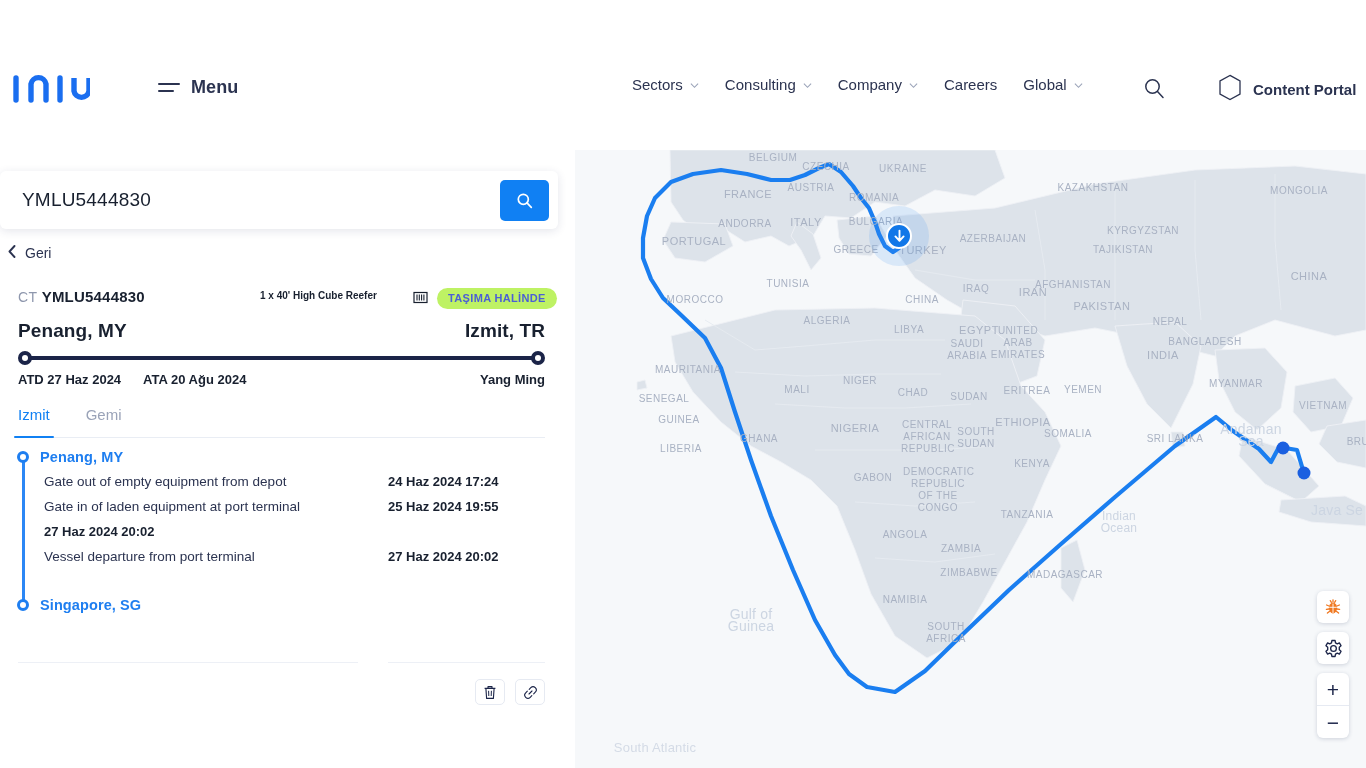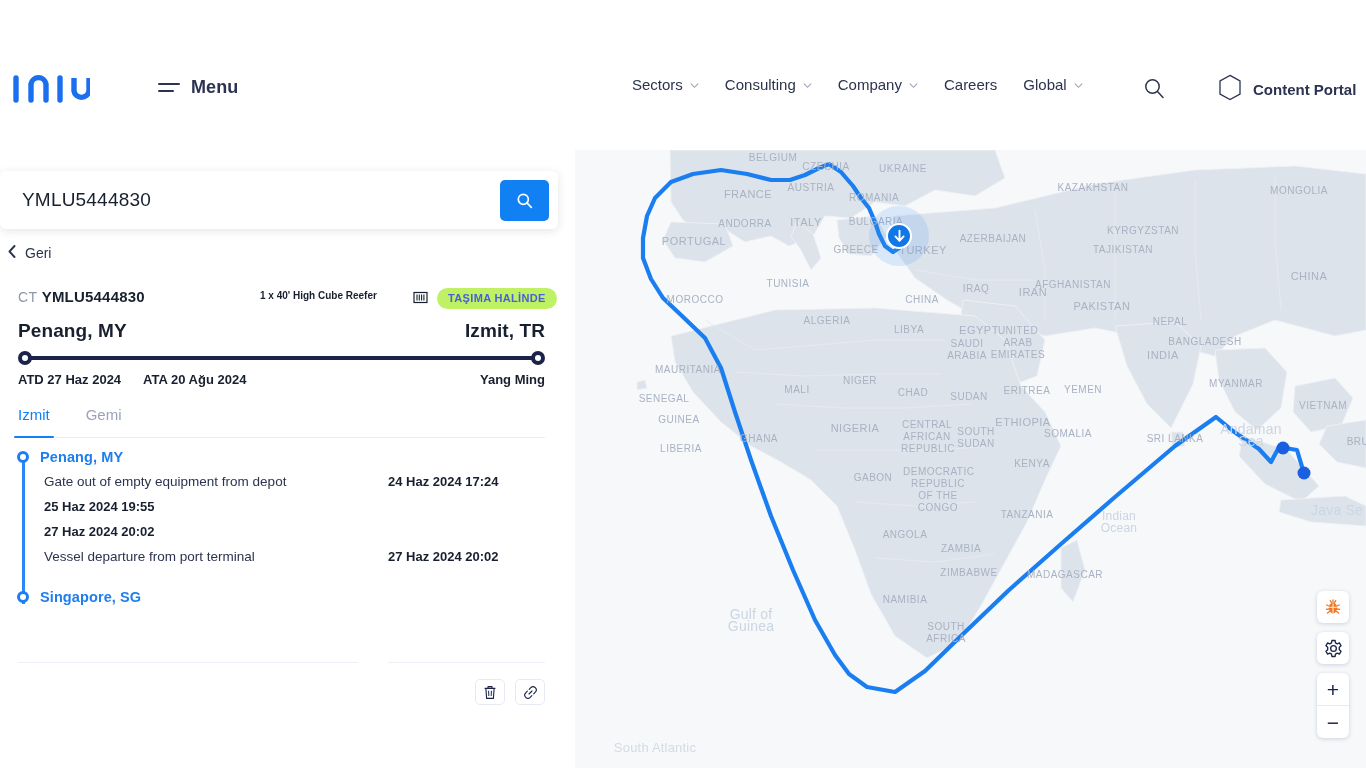--- a/index.html
+++ b/index.html
@@ -391,33 +391,34 @@
 
     <div class="tl-stop">
       <span class="tl-dot"></span>
       <div class="tl-stop-name">Penang, MY</div>
       <div class="tl-events">
         <div class="tl-event">
           <span class="tl-ev-label">Gate out of empty equipment from depot</span>
           <span class="tl-ev-date">24 Haz 2024 17:24</span>
         </div>
         <div class="tl-event">
+          <span class="tl-ev-label">Gate in of laden equipment at port terminal</span>
           <span class="tl-ev-date">25 Haz 2024 19:55</span>
         </div>
         <div class="tl-event">
           <span class="tl-ev-date">27 Haz 2024 20:02</span>
         </div>
         <div class="tl-event">
           <span class="tl-ev-label">Vessel departure from port terminal</span>
           <span class="tl-ev-date">27 Haz 2024 20:02</span>
         </div>
       </div>
     </div>
 
-    <div class="tl-stop" style="margin-top:14px">
+    <div class="tl-stop" style="margin-top:22px">
       <span class="tl-dot"></span>
       <div class="tl-stop-name">Singapore, SG</div>
     </div>
   </div>
 
   <div class="panel-footer">
     <div class="foot-divider a"></div>
     <div class="foot-divider b"></div>
     <div class="foot-actions">
       <div class="foot-btn">

